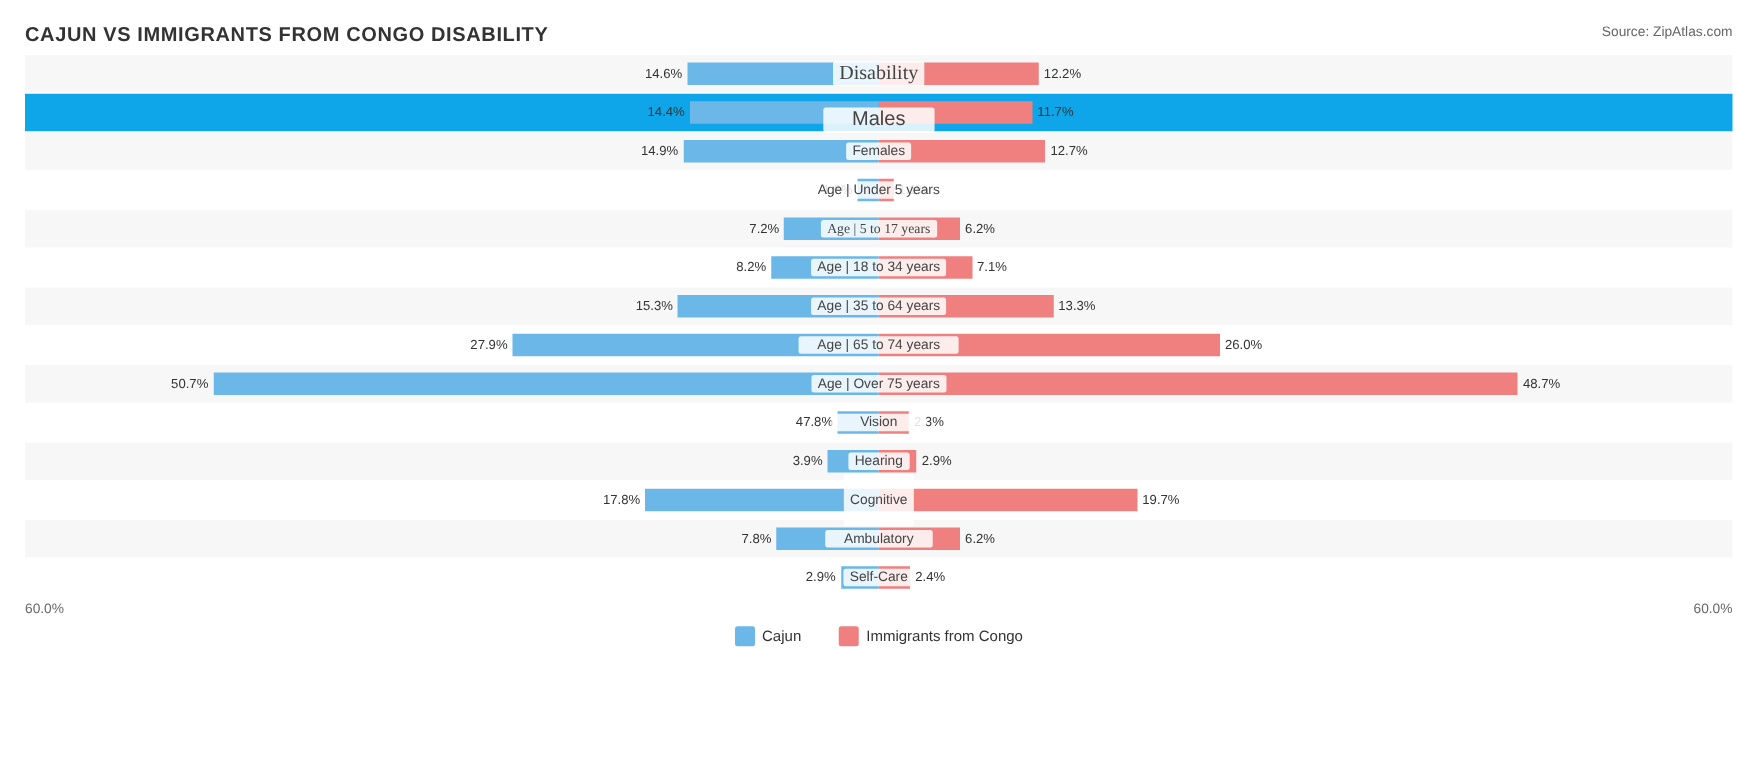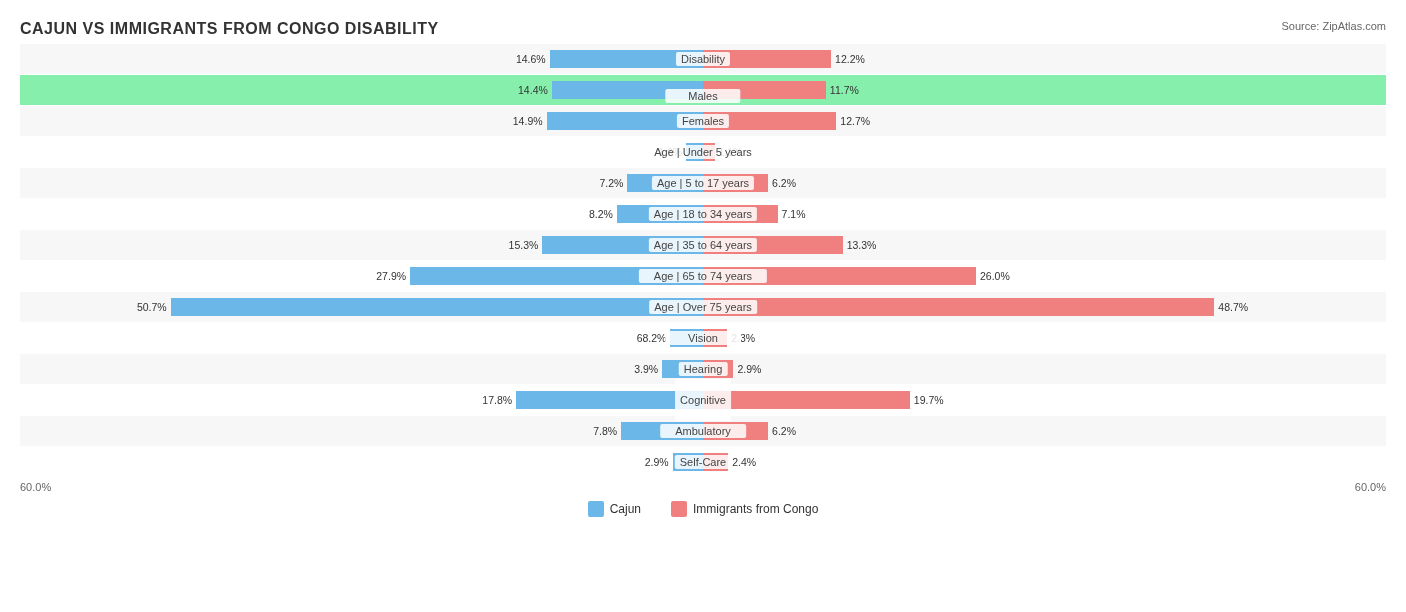--- a/index.html
+++ b/index.html
@@ -69,49 +69,49 @@
   <div class="chart-title">CAJUN VS IMMIGRANTS FROM CONGO DISABILITY</div>
   <div class="source">Source: ZipAtlas.com</div>
 
   <div class="chart-rows-area" id="chart-rows-area">
 
   <div style="position: relative; height: 30px; background: rgb(247, 247, 247); margin-bottom: 1px; display: flex; align-items: center;">
         <div style="position: absolute; right: calc(50% + 0px); width: 153.3px; height: 18px; background: rgb(107, 184, 232); top: 50%; transform: translateY(-50%);"></div>
         <div style="position: absolute; left: calc(50% + 0px); width: 128.1px; height: 18px; background: rgb(240, 128, 128); top: 50%; transform: translateY(-50%);"></div>
         <div style="position: absolute; right: calc(50% + 157.3px); top: 50%; transform: translateY(-50%); font-size: 10.5px; color: rgb(51, 51, 51); white-space: nowrap; font-family: Arial, sans-serif;">14.6%</div>
         <div style="position: absolute; left: calc(50% + 132.1px); top: 50%; transform: translateY(-50%); font-size: 10.5px; color: rgb(51, 51, 51); white-space: nowrap; font-family: Arial, sans-serif;">12.2%</div>
-        <div style="position: absolute; left: 50%; transform: translateX(-50%); font-size: 11px; color: rgb(68, 68, 68); white-space: nowrap; z-index: 10; background: rgba(255, 255, 255, 0.85); padding: 1px 5px; border-radius: 2px; font-family: Liberation Sans, sans-serif;">Disability</div>
+        <div style="position: absolute; left: 50%; transform: translateX(-50%); font-size: 16px; color: rgb(68, 68, 68); white-space: nowrap; z-index: 10; background: rgba(255, 255, 255, 0.85); padding: 1px 5px; border-radius: 2px; font-family: Liberation Serif, serif;">Disability</div>
       </div>
-      <div style="position: relative; height: 30px; background: #86efac; margin-bottom: 1px; display: flex; align-items: center;">
+      <div style="position: relative; height: 30px; background: #0ea5e9; margin-bottom: 1px; display: flex; align-items: center;">
         <div style="position: absolute; right: calc(50% + 0px); width: 151.2px; height: 18px; background: rgb(107, 184, 232); top: 50%; transform: translateY(-50%);"></div>
         <div style="position: absolute; left: calc(50% + 0px); width: 122.85px; height: 18px; background: rgb(240, 128, 128); top: 50%; transform: translateY(-50%);"></div>
         <div style="position: absolute; right: calc(50% + 155.2px); top: 50%; transform: translateY(-50%); font-size: 10.5px; color: rgb(51, 51, 51); white-space: nowrap; font-family: Arial, sans-serif;">14.4%</div>
         <div style="position: absolute; left: calc(50% + 126.85px); top: 50%; transform: translateY(-50%); font-size: 10.5px; color: rgb(51, 51, 51); white-space: nowrap; font-family: Arial, sans-serif;">11.7%</div>
-        <div style="position: absolute; left: 50%; transform: translateX(-50%); font-size: 11px; color: rgb(68, 68, 68); white-space: nowrap; z-index: 10; background: rgba(255, 255, 255, 0.85); padding: 1px 23px; border-radius: 2px; font-family: Arial, sans-serif; margin-top: 12px;">Males</div>
+        <div style="position: absolute; left: 50%; transform: translateX(-50%); font-size: 16px; color: rgb(68, 68, 68); white-space: nowrap; z-index: 10; background: rgba(255, 255, 255, 0.85); padding: 1px 23px; border-radius: 2px; font-family: Arial, sans-serif; margin-top: 12px;">Males</div>
       </div>
       <div style="position: relative; height: 30px; background: rgb(247, 247, 247); margin-bottom: 1px; display: flex; align-items: center;">
         <div style="position: absolute; right: calc(50% + 0px); width: 156.45px; height: 18px; background: rgb(107, 184, 232); top: 50%; transform: translateY(-50%);"></div>
         <div style="position: absolute; left: calc(50% + 0px); width: 133.35px; height: 18px; background: rgb(240, 128, 128); top: 50%; transform: translateY(-50%);"></div>
         <div style="position: absolute; right: calc(50% + 160.45px); top: 50%; transform: translateY(-50%); font-size: 10.5px; color: rgb(51, 51, 51); white-space: nowrap; font-family: Arial, sans-serif;">14.9%</div>
         <div style="position: absolute; left: calc(50% + 137.35px); top: 50%; transform: translateY(-50%); font-size: 10.5px; color: rgb(51, 51, 51); white-space: nowrap; font-family: Arial, sans-serif;">12.7%</div>
         <div style="position: absolute; left: 50%; transform: translateX(-50%); font-size: 11px; color: rgb(68, 68, 68); white-space: nowrap; z-index: 10; background: rgba(255, 255, 255, 0.85); padding: 1px 5px; border-radius: 2px; font-family: Arial, sans-serif;">Females</div>
       </div>
       <div style="position: relative; height: 30px; background: rgb(255, 255, 255); margin-bottom: 1px; display: flex; align-items: center;">
         <div style="position: absolute; right: calc(50% + 0px); width: 16.8px; height: 18px; background: rgb(107, 184, 232); top: 50%; transform: translateY(-50%);"></div>
         <div style="position: absolute; left: calc(50% + 0px); width: 11.55px; height: 18px; background: rgb(240, 128, 128); top: 50%; transform: translateY(-50%);"></div>
         <div style="position: absolute; right: calc(50% + 20.8px); top: 50%; transform: translateY(-50%); font-size: 10.5px; color: rgb(51, 51, 51); white-space: nowrap; font-family: Arial, sans-serif; text-align: center;">1.6%</div>
         <div style="position: absolute; left: calc(50% + 15.55px); top: 50%; transform: translateY(-50%); font-size: 10.5px; color: rgb(51, 51, 51); white-space: nowrap; font-family: Arial, sans-serif;">1.1%</div>
         <div style="position: absolute; left: 50%; transform: translateX(-50%); font-size: 11px; color: rgb(68, 68, 68); white-space: nowrap; z-index: 10; background: rgba(255, 255, 255, 0.85); padding: 1px 5px; border-radius: 2px; font-family: Arial, sans-serif;">Age | Under 5 years</div>
       </div>
       <div style="position: relative; height: 30px; background: rgb(247, 247, 247); margin-bottom: 1px; display: flex; align-items: center;">
         <div style="position: absolute; right: calc(50% + 0px); width: 75.6px; height: 18px; background: rgb(107, 184, 232); top: 50%; transform: translateY(-50%);"></div>
         <div style="position: absolute; left: calc(50% + 0px); width: 65.1px; height: 18px; background: rgb(240, 128, 128); top: 50%; transform: translateY(-50%);"></div>
         <div style="position: absolute; right: calc(50% + 79.6px); top: 50%; transform: translateY(-50%); font-size: 10.5px; color: rgb(51, 51, 51); white-space: nowrap; font-family: Arial, sans-serif;">7.2%</div>
         <div style="position: absolute; left: calc(50% + 69.1px); top: 50%; transform: translateY(-50%); font-size: 10.5px; color: rgb(51, 51, 51); white-space: nowrap; font-family: Arial, sans-serif;">6.2%</div>
-        <div style="position: absolute; left: 50%; transform: translateX(-50%); font-size: 11px; color: rgb(68, 68, 68); white-space: nowrap; z-index: 10; background: rgba(255, 255, 255, 0.85); padding: 1px 5px; border-radius: 2px; font-family: Liberation Sans, sans-serif;">Age | 5 to 17 years</div>
+        <div style="position: absolute; left: 50%; transform: translateX(-50%); font-size: 11px; color: rgb(68, 68, 68); white-space: nowrap; z-index: 10; background: rgba(255, 255, 255, 0.85); padding: 1px 5px; border-radius: 2px; font-family: Liberation Serif, serif;">Age | 5 to 17 years</div>
       </div>
       <div style="position: relative; height: 30px; background: rgb(255, 255, 255); margin-bottom: 1px; display: flex; align-items: center;">
         <div style="position: absolute; right: calc(50% + 0px); width: 86.1px; height: 18px; background: rgb(107, 184, 232); top: 50%; transform: translateY(-50%);"></div>
         <div style="position: absolute; left: calc(50% + 0px); width: 74.55px; height: 18px; background: rgb(240, 128, 128); top: 50%; transform: translateY(-50%);"></div>
         <div style="position: absolute; right: calc(50% + 90.1px); top: 50%; transform: translateY(-50%); font-size: 10.5px; color: rgb(51, 51, 51); white-space: nowrap; font-family: Arial, sans-serif;">8.2%</div>
         <div style="position: absolute; left: calc(50% + 78.55px); top: 50%; transform: translateY(-50%); font-size: 10.5px; color: rgb(51, 51, 51); white-space: nowrap; font-family: Arial, sans-serif;">7.1%</div>
         <div style="position: absolute; left: 50%; transform: translateX(-50%); font-size: 11px; color: rgb(68, 68, 68); white-space: nowrap; z-index: 10; background: rgba(255, 255, 255, 0.85); padding: 1px 5px; border-radius: 2px; font-family: Arial, sans-serif;">Age | 18 to 34 years</div>
       </div>
       <div style="position: relative; height: 30px; background: rgb(247, 247, 247); margin-bottom: 1px; display: flex; align-items: center;">
         <div style="position: absolute; right: calc(50% + 0px); width: 160.65px; height: 18px; background: rgb(107, 184, 232); top: 50%; transform: translateY(-50%);"></div>
@@ -130,21 +130,21 @@
       <div style="position: relative; height: 30px; background: rgb(247, 247, 247); margin-bottom: 1px; display: flex; align-items: center;">
         <div style="position: absolute; right: calc(50% + 0px); width: 532.35px; height: 18px; background: rgb(107, 184, 232); top: 50%; transform: translateY(-50%);"></div>
         <div style="position: absolute; left: calc(50% + 0px); width: 511.35px; height: 18px; background: rgb(240, 128, 128); top: 50%; transform: translateY(-50%);"></div>
         <div style="position: absolute; right: calc(50% + 536.35px); top: 50%; transform: translateY(-50%); font-size: 10.5px; color: rgb(51, 51, 51); white-space: nowrap; font-family: Arial, sans-serif;">50.7%</div>
         <div style="position: absolute; left: calc(50% + 515.35px); top: 50%; transform: translateY(-50%); font-size: 10.5px; color: rgb(51, 51, 51); white-space: nowrap; font-family: Arial, sans-serif;">48.7%</div>
         <div style="position: absolute; left: 50%; transform: translateX(-50%); font-size: 11px; color: rgb(68, 68, 68); white-space: nowrap; z-index: 10; background: rgba(255, 255, 255, 0.85); padding: 1px 5px; border-radius: 2px; font-family: Arial, sans-serif;">Age | Over 75 years</div>
       </div>
       <div style="position: relative; height: 30px; background: rgb(255, 255, 255); margin-bottom: 1px; display: flex; align-items: center;">
         <div style="position: absolute; right: calc(50% + 0px); width: 32.55px; height: 18px; background: rgb(107, 184, 232); top: 50%; transform: translateY(-50%);"></div>
         <div style="position: absolute; left: calc(50% + 0px); width: 24.15px; height: 18px; background: rgb(240, 128, 128); top: 50%; transform: translateY(-50%);"></div>
-        <div style="position: absolute; right: calc(50% + 36.55px); top: 50%; transform: translateY(-50%); font-size: 10.5px; color: rgb(51, 51, 51); white-space: nowrap; font-family: Arial, sans-serif;">68.2%</div>
+        <div style="position: absolute; right: calc(50% + 36.55px); top: 50%; transform: translateY(-50%); font-size: 10.5px; color: rgb(51, 51, 51); white-space: nowrap; font-family: Arial, sans-serif;">47.8%</div>
         <div style="position: absolute; left: calc(50% + 28.15px); top: 50%; transform: translateY(-50%); font-size: 10.5px; color: rgb(51, 51, 51); white-space: nowrap; font-family: Arial, sans-serif;">2.3%</div>
         <div style="position: absolute; left: 50%; transform: translateX(-50%); font-size: 11px; color: rgb(68, 68, 68); white-space: nowrap; z-index: 10; background: rgba(255, 255, 255, 0.85); padding: 1px 23px; border-radius: 2px; font-family: Arial, sans-serif;">Vision</div>
       </div>
       <div style="position: relative; height: 30px; background: rgb(247, 247, 247); margin-bottom: 1px; display: flex; align-items: center;">
         <div style="position: absolute; right: calc(50% + 0px); width: 40.95px; height: 18px; background: rgb(107, 184, 232); top: 50%; transform: translateY(-50%);"></div>
         <div style="position: absolute; left: calc(50% + 0px); width: 30.45px; height: 18px; background: rgb(240, 128, 128); top: 50%; transform: translateY(-50%);"></div>
         <div style="position: absolute; right: calc(50% + 44.95px); top: 50%; transform: translateY(-50%); font-size: 10.5px; color: rgb(51, 51, 51); white-space: nowrap; font-family: Arial, sans-serif;">3.9%</div>
         <div style="position: absolute; left: calc(50% + 34.45px); top: 50%; transform: translateY(-50%); font-size: 10.5px; color: rgb(51, 51, 51); white-space: nowrap; font-family: Arial, sans-serif;">2.9%</div>
         <div style="position: absolute; left: 50%; transform: translateX(-50%); font-size: 11px; color: rgb(68, 68, 68); white-space: nowrap; z-index: 10; background: rgba(255, 255, 255, 0.85); padding: 1px 5px; border-radius: 2px; font-family: Arial, sans-serif;">Hearing</div>
       </div>

